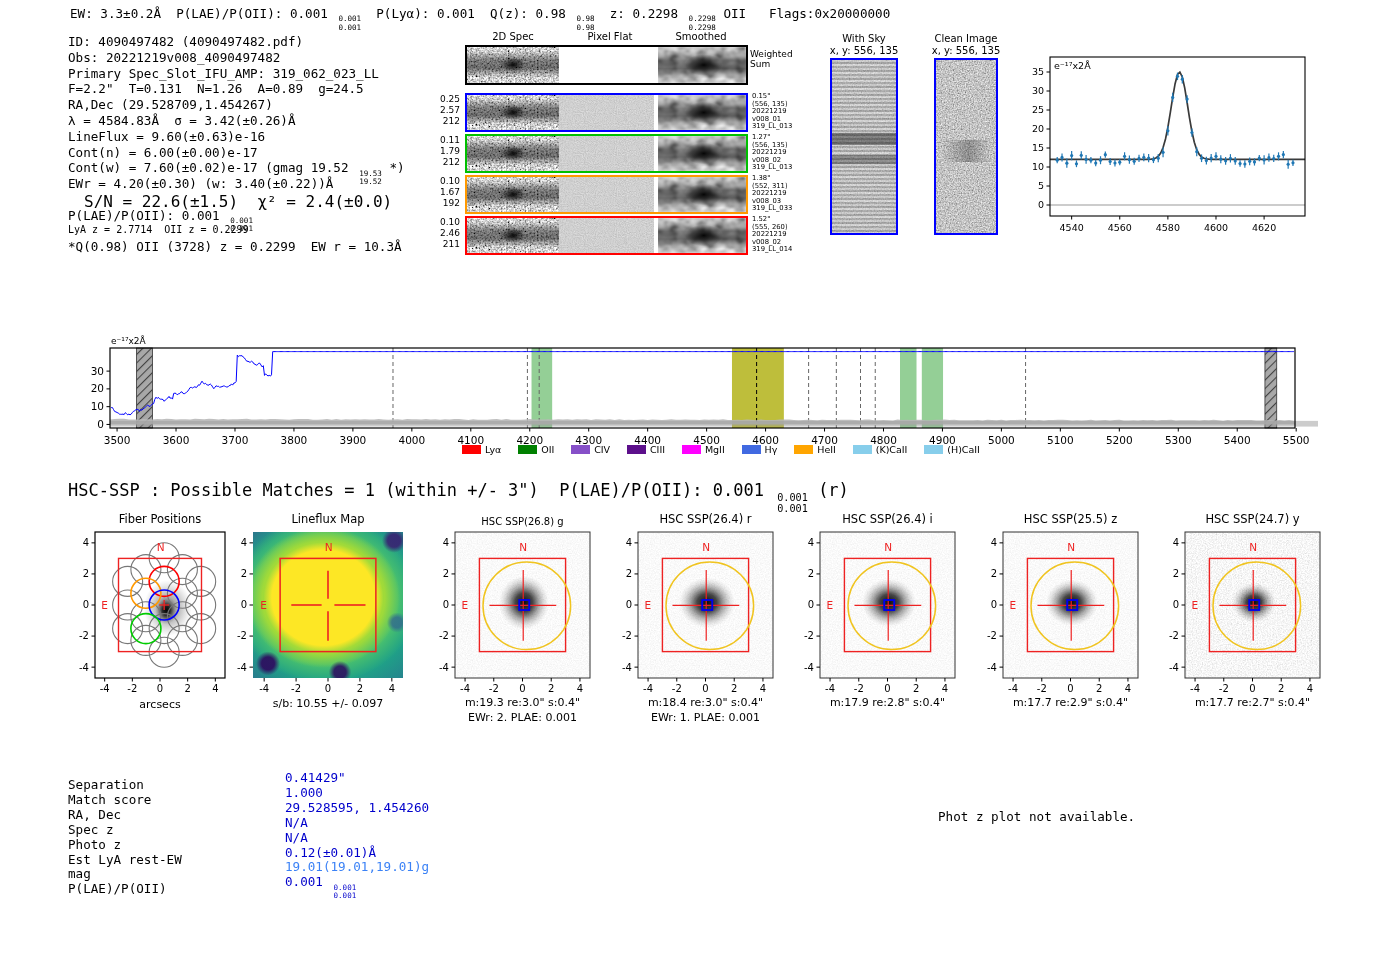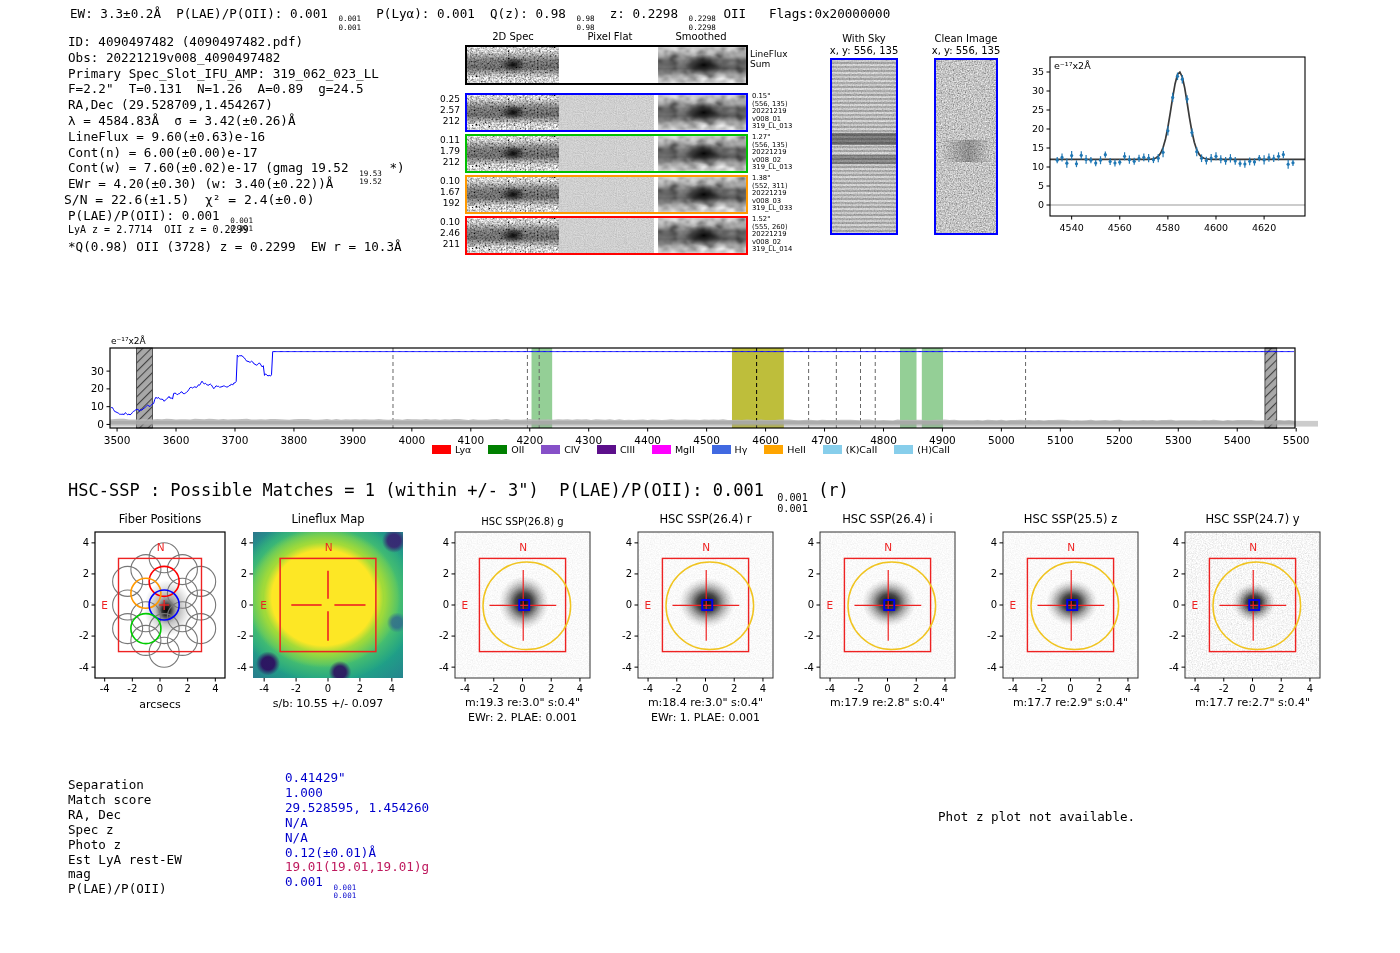--- a/index.html
+++ b/index.html
@@ -126,30 +126,30 @@
       <div class="abs mono" style="left: 68px; top: 34px; font-size: 12.6px; white-space: pre;">ID: 4090497482 (4090497482.pdf)</div>
       <div class="abs mono" style="left: 68px; top: 49.8px; font-size: 12.6px; white-space: pre;">Obs: 20221219v008_4090497482</div>
       <div class="abs mono" style="left: 68px; top: 65.6px; font-size: 12.6px; white-space: pre;">Primary Spec_Slot_IFU_AMP: 319_062_023_LL</div>
       <div class="abs mono" style="left: 68px; top: 81.4px; font-size: 12.6px; white-space: pre;">F=2.2"  T=0.131  N=1.26  A=0.89  g=24.5</div>
       <div class="abs mono" style="left: 68px; top: 97.2px; font-size: 12.6px; white-space: pre;">RA,Dec (29.528709,1.454267)</div>
       <div class="abs mono" style="left: 68px; top: 113px; font-size: 12.6px; white-space: pre;">λ = 4584.83Å  σ = 3.42(±0.26)Å</div>
       <div class="abs mono" style="left: 68px; top: 128.8px; font-size: 12.6px; white-space: pre;">LineFlux = 9.60(±0.63)e-16</div>
       <div class="abs mono" style="left: 68px; top: 144.6px; font-size: 12.6px; white-space: pre;">Cont(n) = 6.00(±0.00)e-17</div>
       <div class="abs mono" style="left: 68px; top: 160.4px; font-size: 12.6px; white-space: pre;">Cont(w) = 7.60(±0.02)e-17 (gmag 19.52 <span class="stk"><span>19.53</span><span>19.52</span></span> *)</div>
       <div class="abs mono" style="left: 68px; top: 176.2px; font-size: 12.6px; white-space: pre;">EWr = 4.20(±0.30) (w: 3.40(±0.22))Å</div>
-      <div class="abs mono" style="left: 64px; top: 192px; font-size: 13px; white-space: pre;">S/N = 22.6(±1.5)  χ² = 2.4(±0.0)</div>
+      <div class="abs mono" style="left: 84px; top: 192px; font-size: 16px; white-space: pre;">S/N = 22.6(±1.5)  χ² = 2.4(±0.0)</div>
       <div class="abs mono" style="left: 68px; top: 207.8px; font-size: 12.6px; white-space: pre;">P(LAE)/P(OII): 0.001 <span class="stk"><span>0.001</span><span>0.001</span></span></div>
       <div class="abs mono" style="left: 68px; top: 223.6px; font-size: 10px; white-space: pre;">LyA z = 2.7714  OII z = 0.2299</div>
       <div class="abs mono" style="left: 68px; top: 239.4px; font-size: 12.6px; white-space: pre;">*Q(0.98) OII (3728) z = 0.2299  EW r = 10.3Å</div>
     </div>
 
   <div class="abs sans ctr" style="left:458px;top:31px;width:110px;font-size:10px;">2D Spec</div>
   <div class="abs sans ctr" style="left:555px;top:31px;width:110px;font-size:10px;">Pixel Flat</div>
   <div class="abs sans ctr" style="left:646px;top:31px;width:110px;font-size:10px;">Smoothed</div>
-  <div class="abs sans" style="left:750px;top:49px;width:52px;font-size:9px;line-height:1.15;">LineFlux Sum</div>
+  <div class="abs sans" style="left:750px;top:49px;width:52px;font-size:9px;line-height:1.15;">Weighted Sum</div>
   <div id="spec2d" class="abs" style="left:0;top:0;">
       <div class="abs" style="left: 465px; top: 45px; width: 283px; height: 40px; border: 2px solid rgb(0, 0, 0); box-sizing: border-box; background: rgb(255, 255, 255);">
         <div class="cell" style="left: 0px; top: 0px; width: 92px; height: 36px;">
           <svg width="92" height="36">
             <rect x="0" y="0" width="92" height="36" filter="url(#fGrain)"></rect>
           </svg>
           <div class="ovl band" style=""></div>
           <div class="ovl blob" style=""></div>
         </div>
         <div class="cell" style="left: 92px; top: 0px; width: 95px; height: 36px; background: rgb(255, 255, 255);"></div>
@@ -531,21 +531,21 @@
         <text x="24" y="94.04444444444444" font-size="10.5" fill="#000" font-family="DejaVu Sans, sans-serif" text-anchor="end">0</text>
         <line x1="26.5" y1="72.66666666666667" x2="30" y2="72.66666666666667" stroke="#000" stroke-width="1"></line>
         <text x="24" y="76.26666666666667" font-size="10.5" fill="#000" font-family="DejaVu Sans, sans-serif" text-anchor="end">10</text>
         <line x1="26.5" y1="54.88888888888889" x2="30" y2="54.88888888888889" stroke="#000" stroke-width="1"></line>
         <text x="24" y="58.488888888888894" font-size="10.5" fill="#000" font-family="DejaVu Sans, sans-serif" text-anchor="end">20</text>
         <line x1="26.5" y1="37.11111111111111" x2="30" y2="37.11111111111111" stroke="#000" stroke-width="1"></line>
         <text x="24" y="40.71111111111111" font-size="10.5" fill="#000" font-family="DejaVu Sans, sans-serif" text-anchor="end">30</text>
         <text x="31" y="10" font-size="9" fill="#000" font-family="DejaVu Sans, sans-serif" text-anchor="start">e⁻¹⁷x2Å</text>
       </svg>
     </div>
-  <div id="legend" class="abs legend-row" style="left:432px;top:444px;width:518px;">
+  <div id="legend" class="abs legend-row" style="left:462px;top:444px;width:518px;">
       <div class="legend-item">
         <span class="legend-sw" style="background: rgb(255, 0, 0);"></span>
         <span>Lyα</span>
       </div>
       <div class="legend-item">
         <span class="legend-sw" style="background: rgb(0, 128, 0);"></span>
         <span>OII</span>
       </div>
       <div class="legend-item">
         <span class="legend-sw" style="background: rgb(134, 80, 200);"></span>
@@ -851,19 +851,19 @@
       <div class="abs mono" style="left: 285px; top: 784.9px; font-size: 12.6px; color: rgb(0, 0, 204); white-space: pre;">1.000</div>
       <div class="abs mono" style="left: 68px; top: 806.8px; font-size: 12.6px;">RA, Dec</div>
       <div class="abs mono" style="left: 285px; top: 799.8px; font-size: 12.6px; color: rgb(0, 0, 204); white-space: pre;">29.528595, 1.454260</div>
       <div class="abs mono" style="left: 68px; top: 821.7px; font-size: 12.6px;">Spec z</div>
       <div class="abs mono" style="left: 285px; top: 814.7px; font-size: 12.6px; color: rgb(0, 0, 204); white-space: pre;">N/A</div>
       <div class="abs mono" style="left: 68px; top: 836.6px; font-size: 12.6px;">Photo z</div>
       <div class="abs mono" style="left: 285px; top: 829.6px; font-size: 12.6px; color: rgb(0, 0, 204); white-space: pre;">N/A</div>
       <div class="abs mono" style="left: 68px; top: 851.5px; font-size: 12.6px;">Est LyA rest-EW</div>
       <div class="abs mono" style="left: 285px; top: 844.5px; font-size: 12.6px; color: rgb(0, 0, 204); white-space: pre;">0.12(±0.01)Å</div>
       <div class="abs mono" style="left: 68px; top: 866.4px; font-size: 12.6px;">mag</div>
-      <div class="abs mono" style="left: 285px; top: 859.4px; font-size: 12.6px; color: #be185d; white-space: pre;">19.01(19.01,19.01)g</div>
+      <div class="abs mono" style="left: 285px; top: 859.4px; font-size: 12.6px; color: #3b82f6; white-space: pre;">19.01(19.01,19.01)g</div>
       <div class="abs mono" style="left: 68px; top: 881.3px; font-size: 12.6px;">P(LAE)/P(OII)</div>
       <div class="abs mono" style="left: 285px; top: 874.3px; font-size: 12.6px; color: rgb(0, 0, 204); white-space: pre;">0.001 <span class="stk"><span>0.001</span><span>0.001</span></span></div>
     </div>
 
   <div id="photz" class="abs mono" style="left:938px;top:809px;font-size:12.6px;">Phot z plot not available.</div>
 </div>
 
 </body></html>

